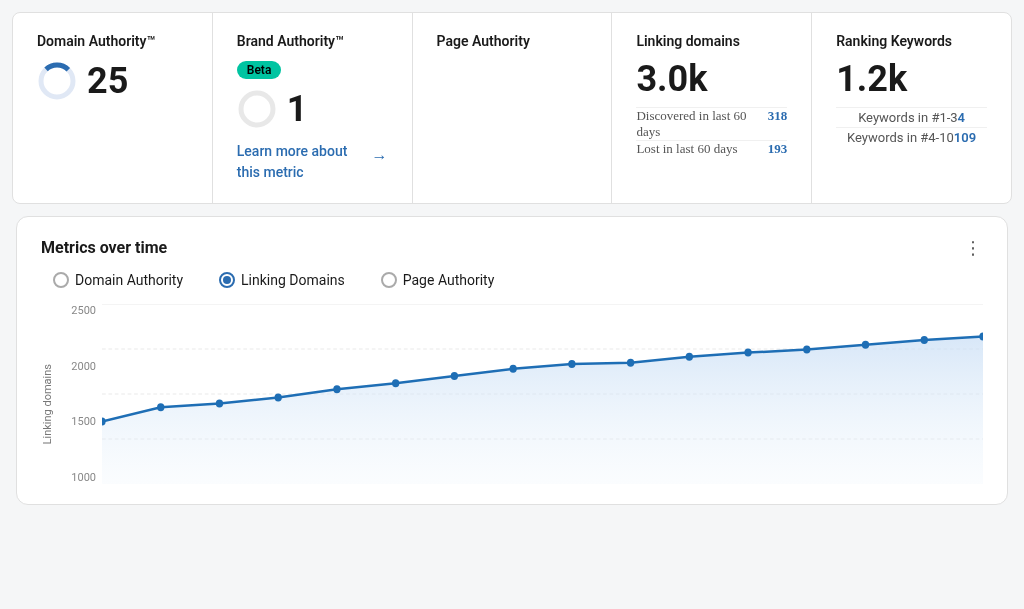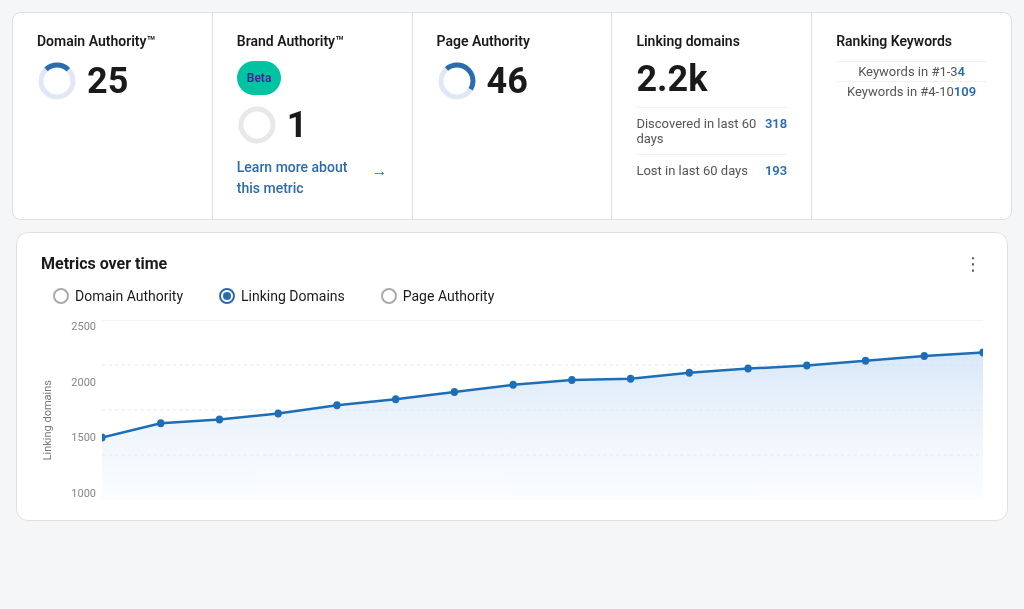--- a/index.html
+++ b/index.html
@@ -45,24 +45,24 @@
     }
     .donut {
       width: 40px;
       height: 40px;
       flex-shrink: 0;
     }
 
     
     .beta-badge {
       background: #00c4a1;
-      color: #4c1d95;
+      color: #000000;
       font-size: 12px;
       font-weight: 600;
-      padding: 10px 10px;
+      padding: 2px 10px;
       border-radius: 20px;
       display: inline-block;
       margin-bottom: 10px;
     }
 
     .learn-more-link {
       color: #2b6cb0;
       font-size: 14px;
       font-weight: 500;
       line-height: 1.5;
@@ -73,24 +73,25 @@
     }
     .learn-more-text { flex: 1; }
     .arrow-icon { font-size: 16px; margin-top: 2px; }
 
     
     .sub-rows { margin-top: 10px; }
     .sub-row {
       display: flex;
       justify-content: space-between;
       align-items: flex-start;
-      padding: 8px 0;
+      padding: 0 0;
       border-top: 1px solid #f0f0f0;
       font-size: 13px;
       color: #555;
+      font-family: Liberation Serif, serif;
     }
     .sub-row-value {
       color: #2b6cb0;
       font-weight: 600;
       white-space: nowrap;
       margin-left: 8px;
     }
 
     
     .kw-row {
@@ -246,46 +247,40 @@
       <span class="metric-value">1</span>
     </div>
     <div class="learn-more-link">
       <span class="learn-more-text">Learn more about this metric</span>
       <span class="arrow-icon">→</span>
     </div>
   </div>
 
   <div class="card">
     <div class="card-title">Page Authority</div>
-    <div class="donut-wrap">
-      <svg class="donut" viewBox="0 0 40 40">
-        <circle cx="20" cy="20" r="16" fill="none" stroke="#e0e8f5" stroke-width="5"></circle>
-        <circle cx="20" cy="20" r="16" fill="none" stroke="#2b6cb0" stroke-width="5" stroke-dasharray="46.3 54.8" stroke-dashoffset="12.6" transform="rotate(-90 20 20)"></circle>
-      </svg>
-      <span class="metric-value">46</span>
-    </div>
   </div>
 
   <div class="card">
     <div class="card-title">Linking domains</div>
-    <div class="metric-value">2.2k</div>
+    <div class="metric-value">3.0k</div>
     <div class="sub-rows">
       <div class="sub-row">
         <span>Discovered in last 60 days</span>
         <span class="sub-row-value">318</span>
       </div>
       <div class="sub-row">
         <span>Lost in last 60 days</span>
         <span class="sub-row-value">193</span>
       </div>
     </div>
   </div>
 
   <div class="card">
     <div class="card-title">Ranking Keywords</div>
+    <div class="metric-value">1.2k</div>
     <div class="sub-rows">
       <div class="kw-row">
         <span>Keywords in #1-3</span>
         <span class="kw-value">4</span>
       </div>
       <div class="kw-row">
         <span>Keywords in #4-10</span>
         <span class="kw-value">109</span>
       </div>
     </div>

